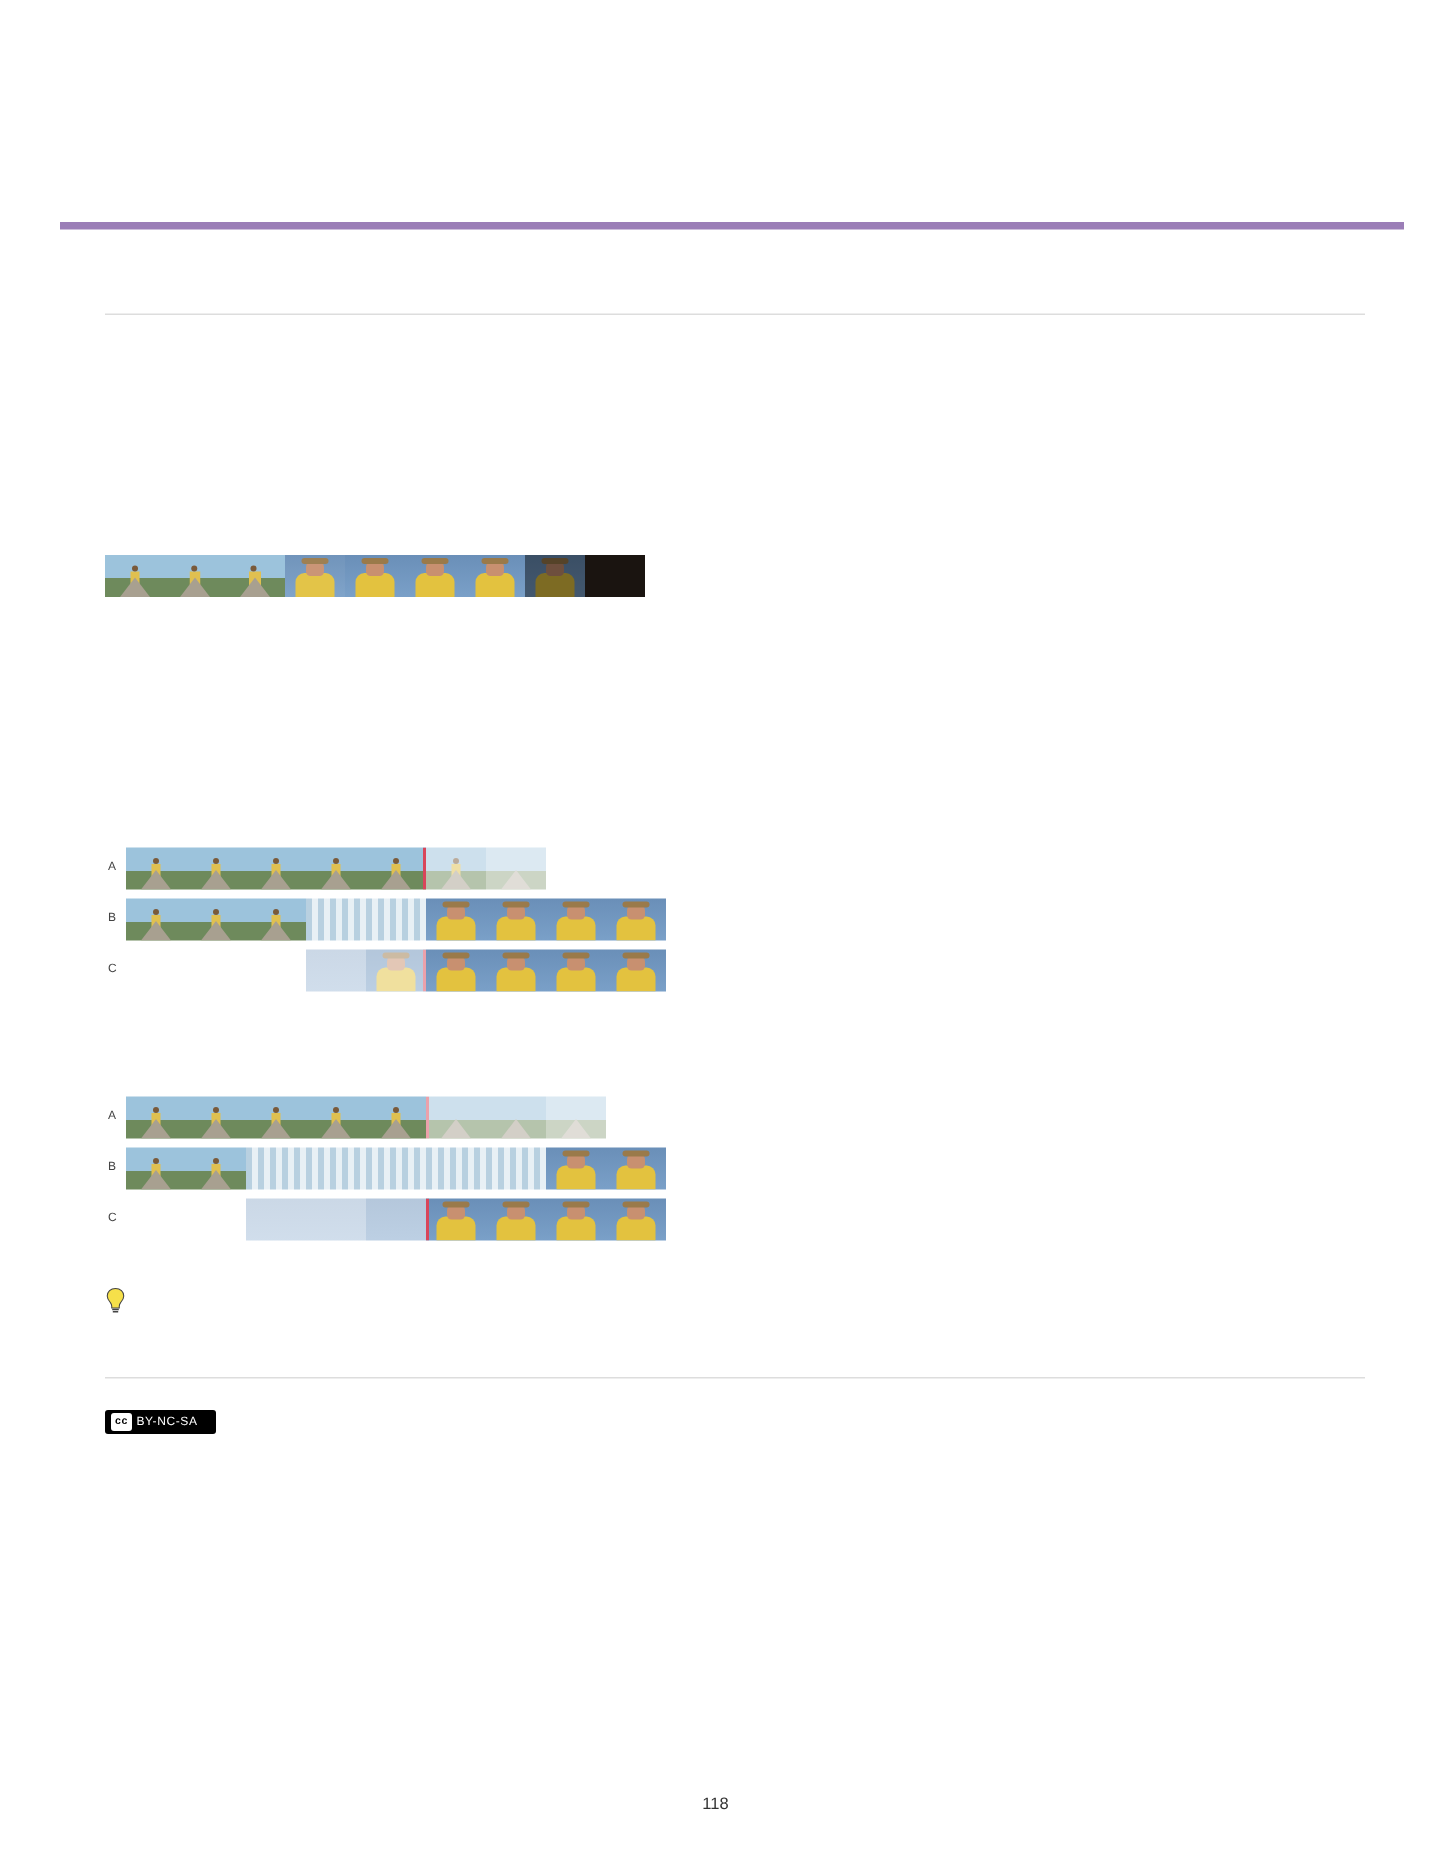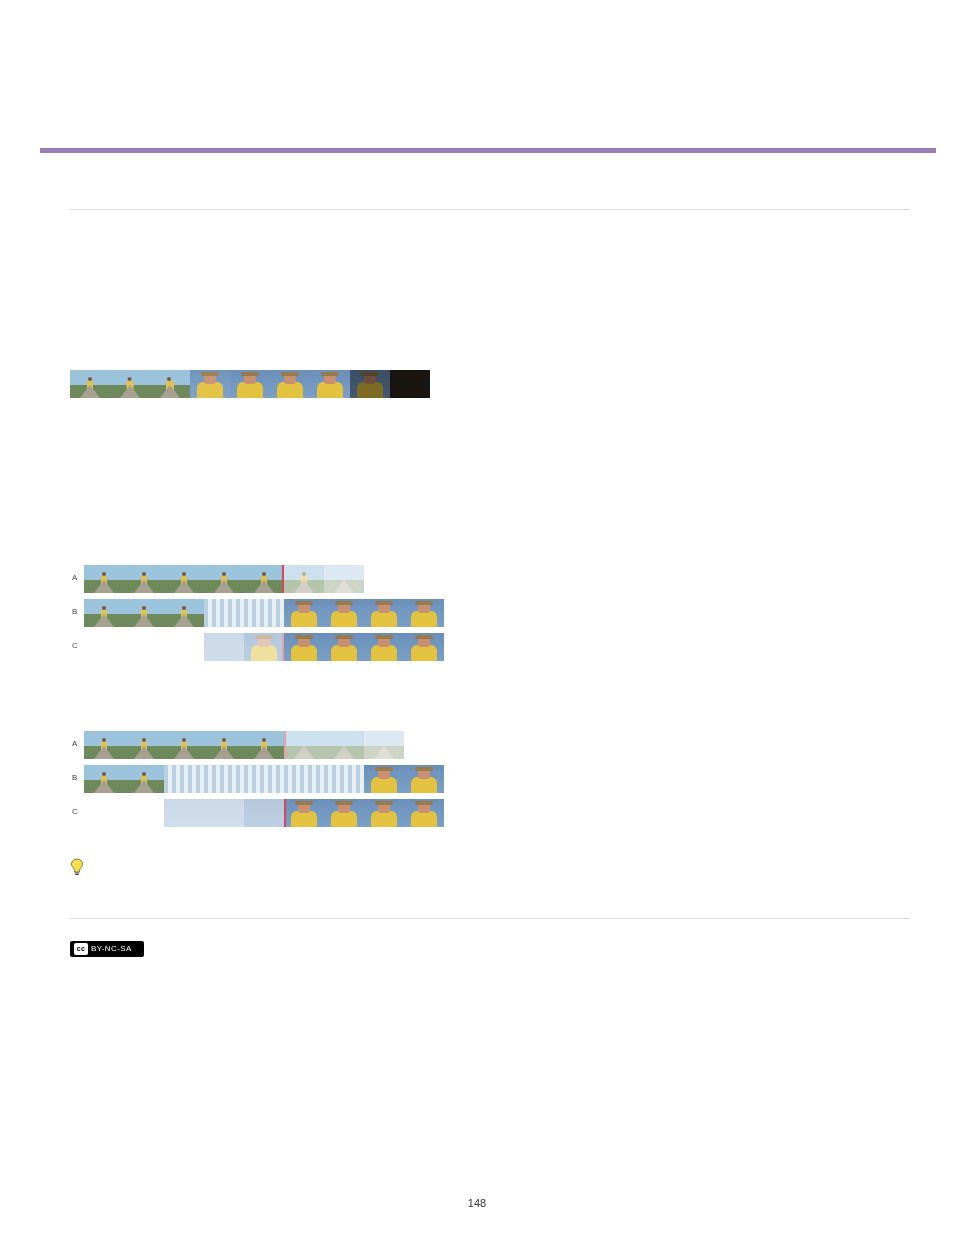--- a/index.html
+++ b/index.html
@@ -460,13 +460,13 @@
 
   <hr class="divider" style="margin-top:26px;">
 
   <div>
     <span class="cc-badge"><span class="cc-logo">cc</span><span>BY-NC-SA</span></span>
     <span class="para" style="display:inline; margin-left:8px;">This page is licensed under Creative Commons Attribution-NonCommercial-ShareAlike.</span>
   </div>
 
 </div>
 
-<div class="pagenum">148</div>
+<div class="pagenum">118</div>
 
 </body></html>

